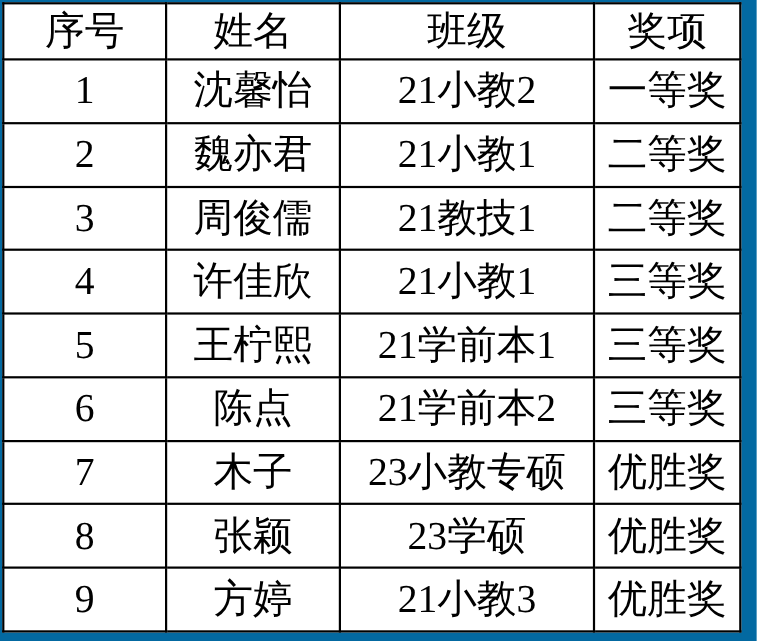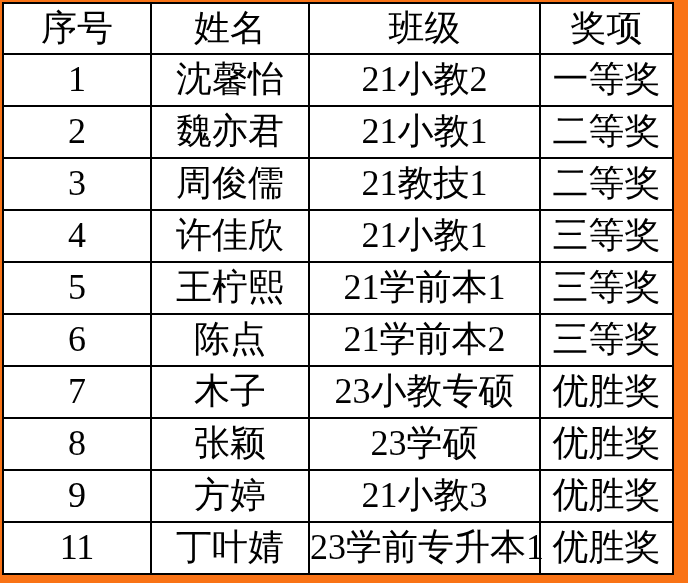--- a/index.html
+++ b/index.html
@@ -7,21 +7,21 @@
     padding: 0;
     background: #ffffff;
     width: 688px;
     height: 583px;
     overflow: hidden;
   }
   .page {
     position: relative;
     width: 688px;
     height: 583px;
-    background: #f97316;
+    background: #0369a1;
     font-family: "Liberation Serif", "DejaVu Serif", serif;
     color: #000000;
   }
   table.awards {
     position: absolute;
     left: 2px;
     top: 2px;
     width: 670px;
     height: 573px;
     border-collapse: collapse;
@@ -111,21 +111,15 @@
         <td>张颖</td>
         <td>23学硕</td>
         <td>优胜奖</td>
       </tr>
       <tr>
         <td>9</td>
         <td>方婷</td>
         <td>21小教3</td>
         <td>优胜奖</td>
       </tr>
-      <tr>
-        <td>11</td>
-        <td>丁叶婧</td>
-        <td>23学前专升本1</td>
-        <td>优胜奖</td>
-      </tr>
     </tbody>
   </table>
 </div>
 
 </body></html>

